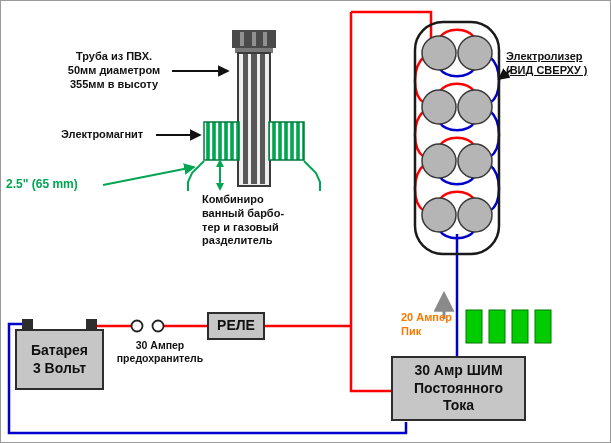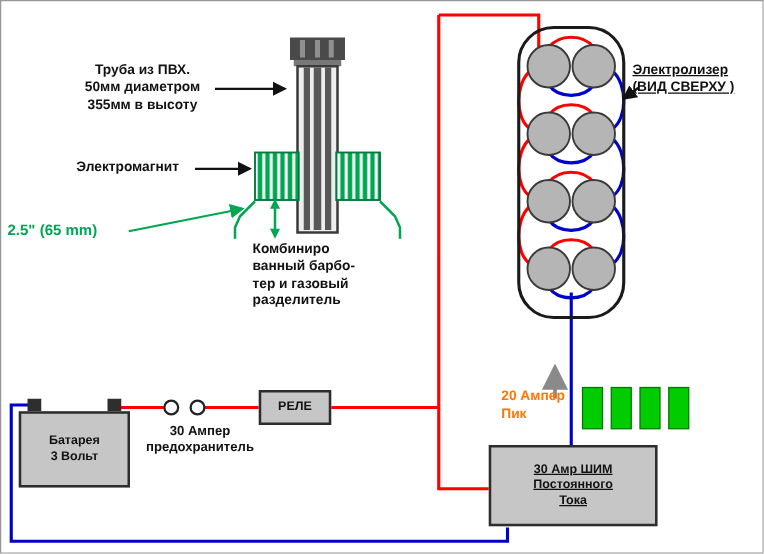--- a/index.html
+++ b/index.html
@@ -21,26 +21,26 @@
   .fuselbl { left:104px; top:338px; width:110px; text-align:center; font-size:10.5px; }
   .peak  { left:400px; top:310px; color:#ff7700; }
   .title {
     position:absolute; left:50px; top:411px; width:340px; text-align:center;
     color:#0000cc; font-weight:bold; font-size:16px; letter-spacing:.5px;
     white-space:pre-line;
   }
   .box {
     position:absolute; background:#c6c6c6; border:2px solid #2d2d2d;
     display:flex; align-items:center; justify-content:center; text-align:center;
-    font-weight:bold; font-size:10px; line-height:1.25; white-space:pre-line;
+    font-weight:bold; font-size:14px; line-height:1.25; white-space:pre-line;
     box-sizing:border-box; color:#111;
   }
   .battery { left:14px;  top:328px; width:89px;  height:61px; }
   .relay   { left:206px; top:311px; width:58px;  height:28px; }
-  .pwm     { left:390px; top:355px; width:135px; height:65px;text-decoration:underline; }
+  .pwm     { left:390px; top:355px; width:135px; height:65px; }
 </style>
 </head>
 <body>
 
 <div class="stage">
 
   <svg class="layer" width="611" height="443" viewBox="0 0 611 443">
     <defs>
       <pattern id="coilpat" width="6" height="38" patternUnits="userSpaceOnUse">
         <rect width="6" height="38" fill="#ffffff"></rect>

